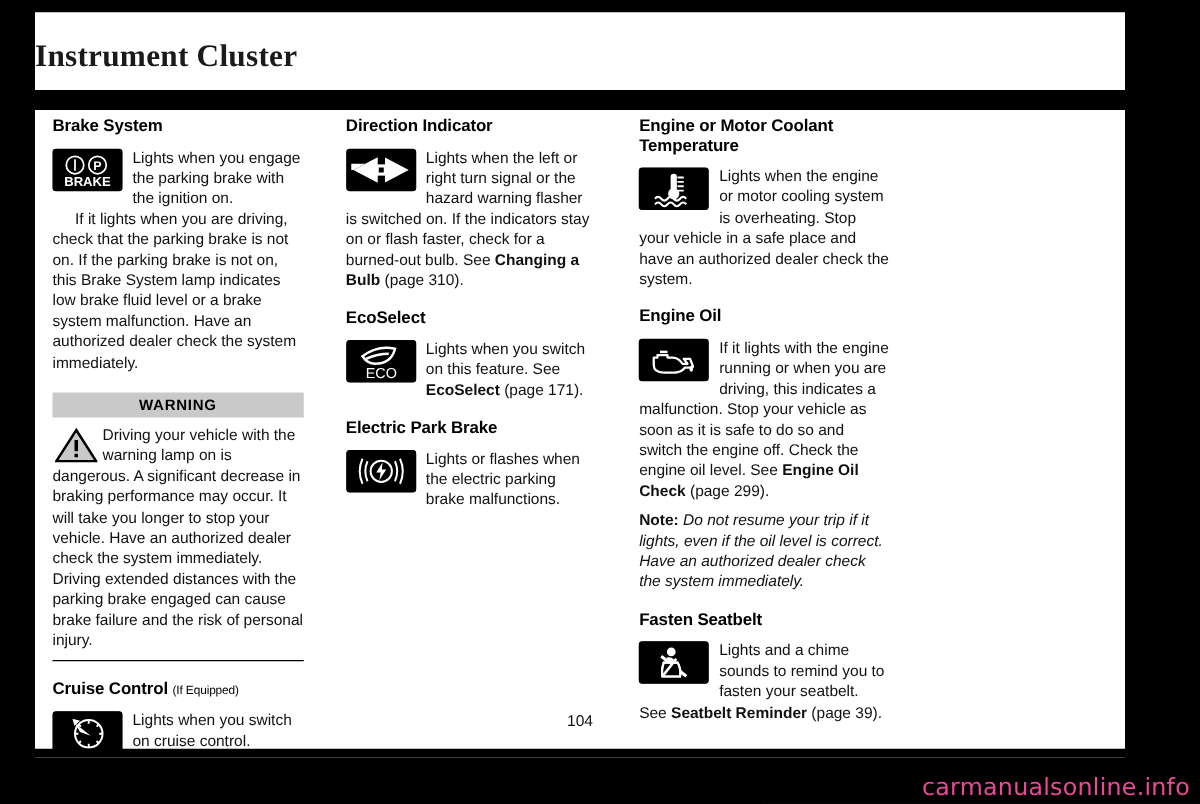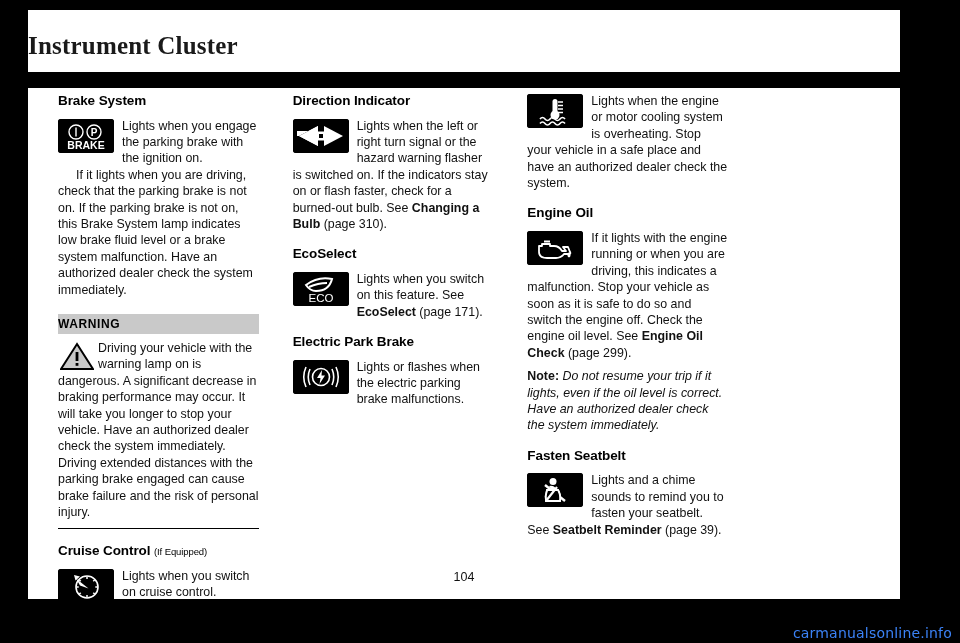--- a/index.html
+++ b/index.html
@@ -38,21 +38,21 @@
   }
   .header-rule {
     position: absolute;
     left: 0; right: 0; top: 62px;
     height: 16px;
     background: #000000;
   }
   
   .columns {
     position: absolute;
-    left: 16px; top: 78px;
+    left: 0; top: 78px;
     width: 698px;
     height: 460px;
     display: flex;
     gap: 0;
   }
   .col {
     width: 290px;
     padding: 5px 14px 0 14px;
     position: relative;
   }
@@ -92,20 +92,21 @@
     overflow: hidden;
   }
   .icon-box svg { display: block; width: 100%; height: 100%; }
   .indent { display: inline-block; width: 18px; }
   b, .bold { font-weight: 700; }
   i, .ital { font-style: italic; }
 
   
   .warn-bar {
     background: #c9c9c9;
+    text-align: center;
     font-size: 12px;
     font-weight: 700;
     letter-spacing: .6px;
     padding: 3px 0 3px 0;
     margin: 16px 0 6px 0;
     color: #000;
   }
   .warn-tri {
     float: left;
     width: 34px; height: 28px;
@@ -131,22 +132,22 @@
     position: absolute;
     left: 0; right: 0;
     bottom: 0;
     height: 7px;
     background: #000;
   }
   .watermark {
     position: absolute;
     right: 8px;
     bottom: 2px;
-    font-size: 14px;
-    color: #3b82f6;
+    font-size: 19px;
+    color: #ec4899;
     letter-spacing: .2px;
     font-family: "DejaVu Sans", sans-serif;
   }
 </style>
 </head>
 <body>
 
 <div id="page">
   <div class="sheet">
 
@@ -275,20 +276,21 @@
               </svg>
             </span>
             <span>Lights or flashes when the electric parking brake malfunctions.</span>
           </div>
         </div>
       </div>
 
       <div class="col">
 
         <div class="block">
+          <h2 class="sec">Engine or Motor Coolant Temperature</h2>
           <div class="para">
             <span class="icon-box">
               <svg viewBox="0 0 56 34" xmlns="http://www.w3.org/2000/svg">
                 <rect width="56" height="34" fill="#000"></rect>
                 <rect x="25.5" y="5" width="5" height="16" rx="2.5" fill="#fff"></rect>
                 <circle cx="28" cy="21" r="4.5" fill="#fff"></circle>
                 <g stroke="#fff" stroke-width="1.5">
                   <line x1="31" y1="8" x2="36" y2="8"></line>
                   <line x1="31" y1="11.5" x2="36" y2="11.5"></line>
                   <line x1="31" y1="15" x2="36" y2="15"></line>

